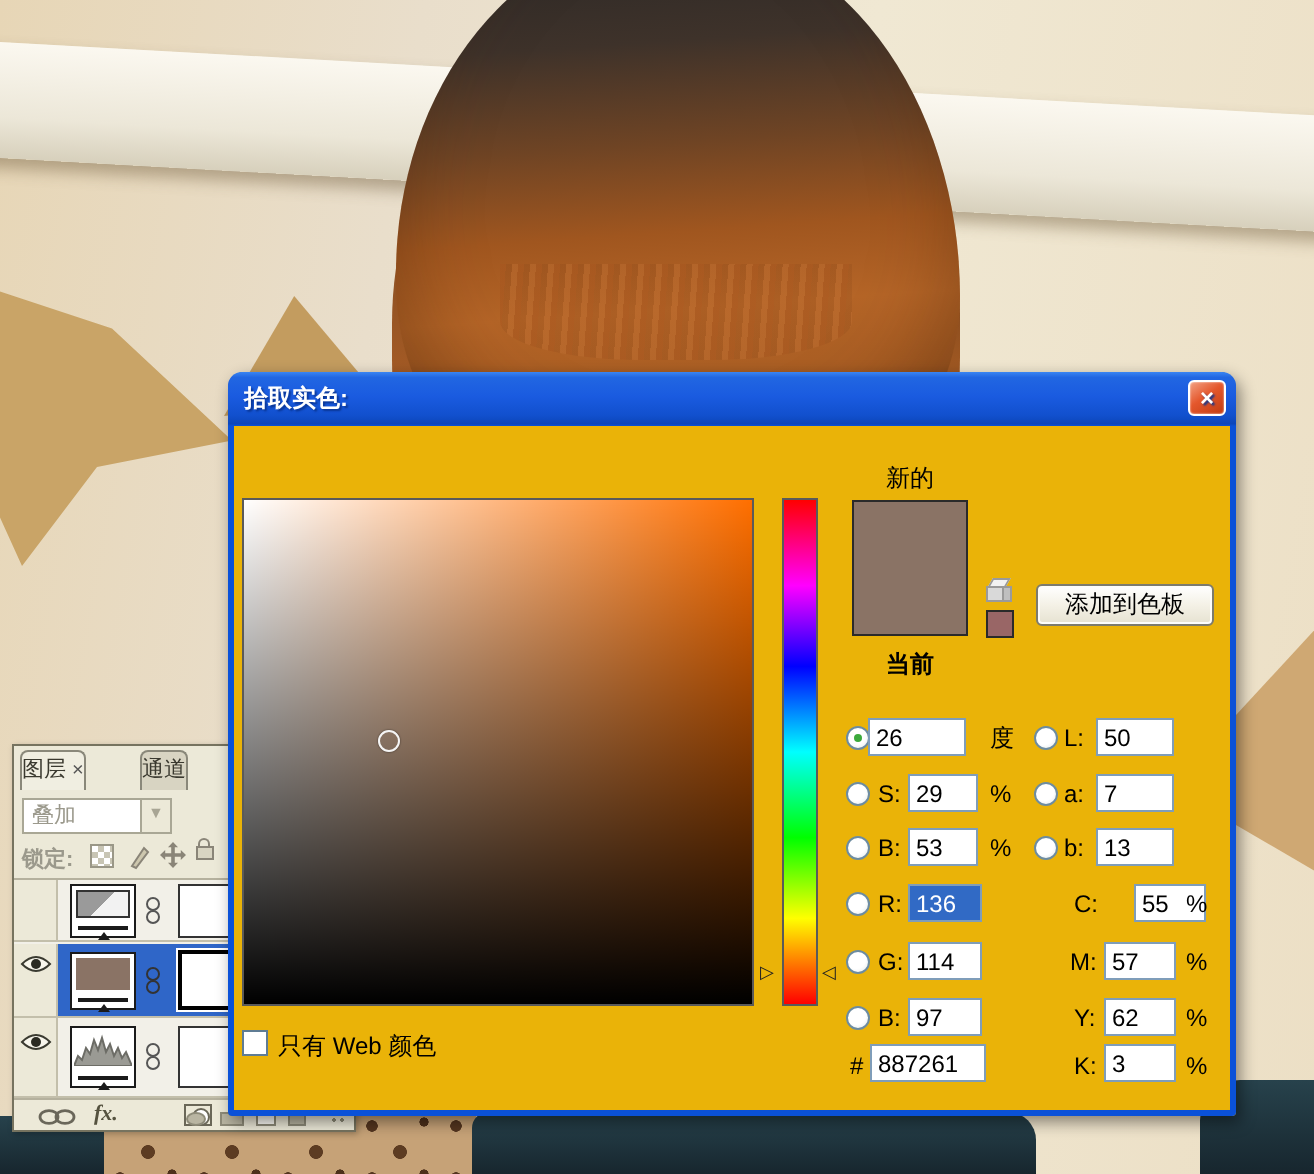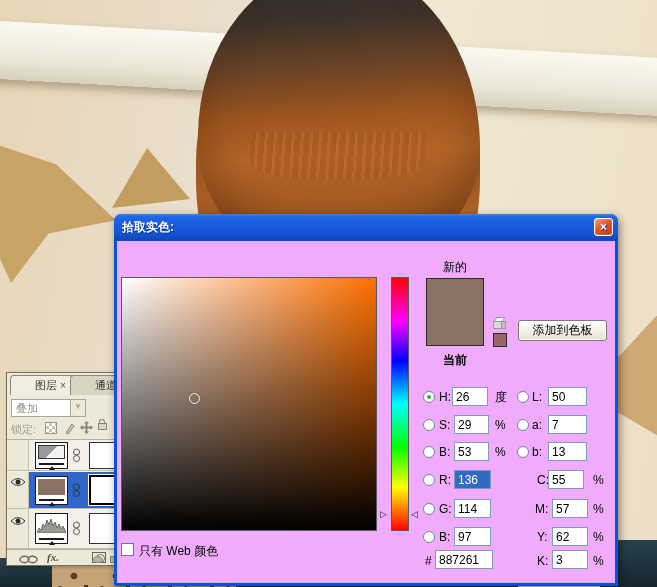--- a/index.html
+++ b/index.html
@@ -36,29 +36,29 @@
     background-image:radial-gradient(circle 5px at 8px 7px,#54351f 55%,transparent 60%),
       radial-gradient(circle 6px at 22px 20px,#5d3c22 55%,transparent 60%),
       radial-gradient(circle 4px at 34px 5px,#4e301b 55%,transparent 60%);
     background-size:42px 26px;}
   .watermark{right:6px;top:4px;color:rgba(255,252,235,.95);font-size:11px;letter-spacing:1px;text-shadow:0 0 2px rgba(120,100,60,.6);}
   .watermark .url{font-size:9px;letter-spacing:0;}
 
   
   .panel{left:6px;top:372px;width:172px;height:194px;background:#ece9d8;border:1px solid #76735f;
     box-shadow:1px 1px 3px rgba(0,0,0,.25);font-size:11px;}
-  .tab{height:20px;line-height:18px;padding:0 24px;border:1px solid #8a887a;border-bottom:none;
+  .tab{height:20px;line-height:18px;padding:0 0;border:1px solid #8a887a;border-bottom:none;
     border-radius:4px 4px 0 0;background:#d8d4c2;color:#3a392f;}
   .tab.active{background:#f0eee1;}
   .tab .x{margin-left:3px;color:#555;font-size:10px;}
   .dropdown{left:4px;top:26px;width:75px;height:18px;background:#fff;border:1px solid #a9a795;color:#9b998c;
     line-height:16px;padding-left:4px;}
   .dropdown .arrow{position:absolute;right:0;top:0;width:15px;height:16px;background:#ece9d8;border-left:1px solid #a9a795;
     color:#a8a594;text-align:center;line-height:14px;font-size:8px;}
-  .gray{color:#9b998c;}
+  .gray{color:#9b998c;font-weight:bold;}
   .list{left:0;top:66px;width:170px;height:112px;background:#f2f0e8;border-top:1px solid #b5b19e;}
   .lrow{position:absolute;left:0;width:170px;border-bottom:1px solid #c3bfab;}
   .eyewell{position:absolute;left:0;top:0;bottom:0;width:22px;border-right:1px solid #c3bfab;background:#ece9d8;}
   .rowsel{background:#2f66c8;}
   .thumb{position:absolute;left:28px;width:33px;background:#fff;border:1px solid #1a1a1a;}
   .thumb-inner{position:absolute;left:2px;top:2px;right:2px;height:14px;border:1px solid #333;}
   .tslider{position:absolute;left:3px;right:3px;bottom:3px;border-top:2px solid #1a1a1a;}
   .tslider:after{content:"";position:absolute;left:50%;top:1px;margin-left:-3px;border:3px solid transparent;border-bottom:4px solid #1a1a1a;border-top:none;}
   .maskthumb{position:absolute;left:82px;width:28px;background:#fff;border:1px solid #333;}
   .maskthumb.active{border:2px solid #000;outline:1px solid #fff;}
@@ -66,23 +66,23 @@
   .pbar{position:absolute;left:0;bottom:0;width:170px;height:16px;background:#ece9d8;border-top:1px solid #b5b19e;padding-left:23px;}
   .fx{font-style:italic;font-weight:bold;font-family:"Liberation Serif","DejaVu Serif",serif;color:#55523f;font-size:11px;}
   .maskicon{width:14px;height:11px;border:1px solid #6a6758;background:#ece9d8;position:relative;}
   .maskicon:after{content:"";position:absolute;left:3px;top:1px;width:7px;height:7px;border:1px solid #6a6758;border-radius:50%;background:#fff;}
   .stub{position:absolute;bottom:2px;height:7px;background:#b9b5a2;border:1px solid #8e8b79;}
   .grip{position:absolute;right:3px;bottom:2px;width:9px;height:9px;
     background:radial-gradient(circle 1px at 2px 2px,#8e8b79 90%,transparent),radial-gradient(circle 1px at 6px 2px,#8e8b79 90%,transparent),
       radial-gradient(circle 1px at 2px 6px,#8e8b79 90%,transparent),radial-gradient(circle 1px at 6px 6px,#8e8b79 90%,transparent);}
 
   
-  .dialog{left:114px;top:186px;width:504px;height:372px;background:#f0abfc;
+  .dialog{left:114px;top:186px;width:504px;height:372px;background:#eab308;
     border-radius:8px 8px 2px 2px;
-    box-shadow:inset 0 0 0 3px #0a51d8, 2px 3px 8px rgba(0,0,0,.45);margin-top:28px;}
+    box-shadow:inset 0 0 0 3px #0a51d8, 2px 3px 8px rgba(0,0,0,.45);}
   .titlebar{left:0;top:0;width:504px;height:27px;border-radius:7px 7px 0 0;
     background:linear-gradient(180deg,#3a85f2 0%,#2166e2 10%,#1a5be0 45%,#1150ce 80%,#0c46ba 96%,#0a51d8 100%);
     color:#fff;font-weight:bold;line-height:26px;padding-left:8px;text-shadow:1px 1px 1px #0a3694;}
   .closebtn{position:absolute;right:5px;top:4px;width:19px;height:18px;border:1px solid #fff;border-radius:3px;
     background:linear-gradient(145deg,#f3a183 0%,#e4572c 45%,#c03a10 100%);
     color:#fff;font-weight:bold;text-align:center;line-height:16px;font-size:12px;box-shadow:inset 0 0 1px #fff;}
   .cfield{left:7px;top:63px;width:256px;height:254px;border:1px solid #5a5a5a;
     background:linear-gradient(to top,#000 0%,rgba(0,0,0,0) 100%),
                linear-gradient(to right,#fff 0%,rgba(255,255,255,0) 100%),#ff6f00;}
   .marker{position:absolute;left:67px;top:115px;width:11px;height:11px;border:1px solid #f5f5f5;border-radius:50%;
@@ -271,21 +271,21 @@
       <div class="top"></div>
         <div class="frontface"></div>
         <div class="side"></div>
     </div>
     <div class="abs websafe" style="background-color: rgb(153, 102, 102);"></div>
 
     <div class="abs xpbtn" style="left:404px;top:106px;width:89px;">添加到色板</div>
 
     <div class="abs radio on" style="left:309px;top:177px;"></div>
     <div class="abs flabel" style="left:325px;top:174px;">H:</div>
-    <input class="abs num" style="left: 338px; top: 173px; width: 36px;" readonly="" value="26">
+    <input class="abs num" style="left: 320px; top: 173px; width: 49px;" readonly="" value="26">
     <div class="abs flabel" style="left:381px;top:174px;">度</div>
 
     <div class="abs radio" style="left:309px;top:205px;"></div>
     <div class="abs flabel" style="left:325px;top:202px;">S:</div>
     <input class="abs num" style="left: 340px; top: 201px; width: 35px;" readonly="" value="29">
     <div class="abs flabel" style="left:381px;top:202px;">%</div>
 
     <div class="abs radio" style="left:309px;top:232px;"></div>
     <div class="abs flabel" style="left:325px;top:229px;">B:</div>
     <input class="abs num" style="left: 340px; top: 228px; width: 35px;" readonly="" value="53">
@@ -312,21 +312,21 @@
     <input class="abs num" style="left: 340px; top: 285px; width: 37px;" readonly="" value="114">
 
     <div class="abs radio" style="left:309px;top:317px;"></div>
     <div class="abs flabel" style="left:325px;top:314px;">B:</div>
     <input class="abs num" style="left: 340px; top: 313px; width: 37px;" readonly="" value="97">
 
     <div class="abs flabel" style="left:311px;top:338px;">#</div>
     <input class="abs num" style="left: 321px; top: 336px; width: 58px;" readonly="" value="887261">
 
     <div class="abs flabel" style="left:423px;top:257px;">C:</div>
-    <input class="abs num" style="left: 434px; top: 256px; width: 36px;" readonly="" value="55">
+    <input class="abs num" style="left: 453px; top: 256px; width: 36px;" readonly="" value="55">
     <div class="abs flabel" style="left:479px;top:257px;">%</div>
 
     <div class="abs flabel" style="left:421px;top:286px;">M:</div>
     <input class="abs num" style="left: 438px; top: 285px; width: 36px;" readonly="" value="57">
     <div class="abs flabel" style="left:479px;top:286px;">%</div>
 
     <div class="abs flabel" style="left:423px;top:314px;">Y:</div>
     <input class="abs num" style="left: 438px; top: 313px; width: 36px;" readonly="" value="62">
     <div class="abs flabel" style="left:479px;top:314px;">%</div>
 

